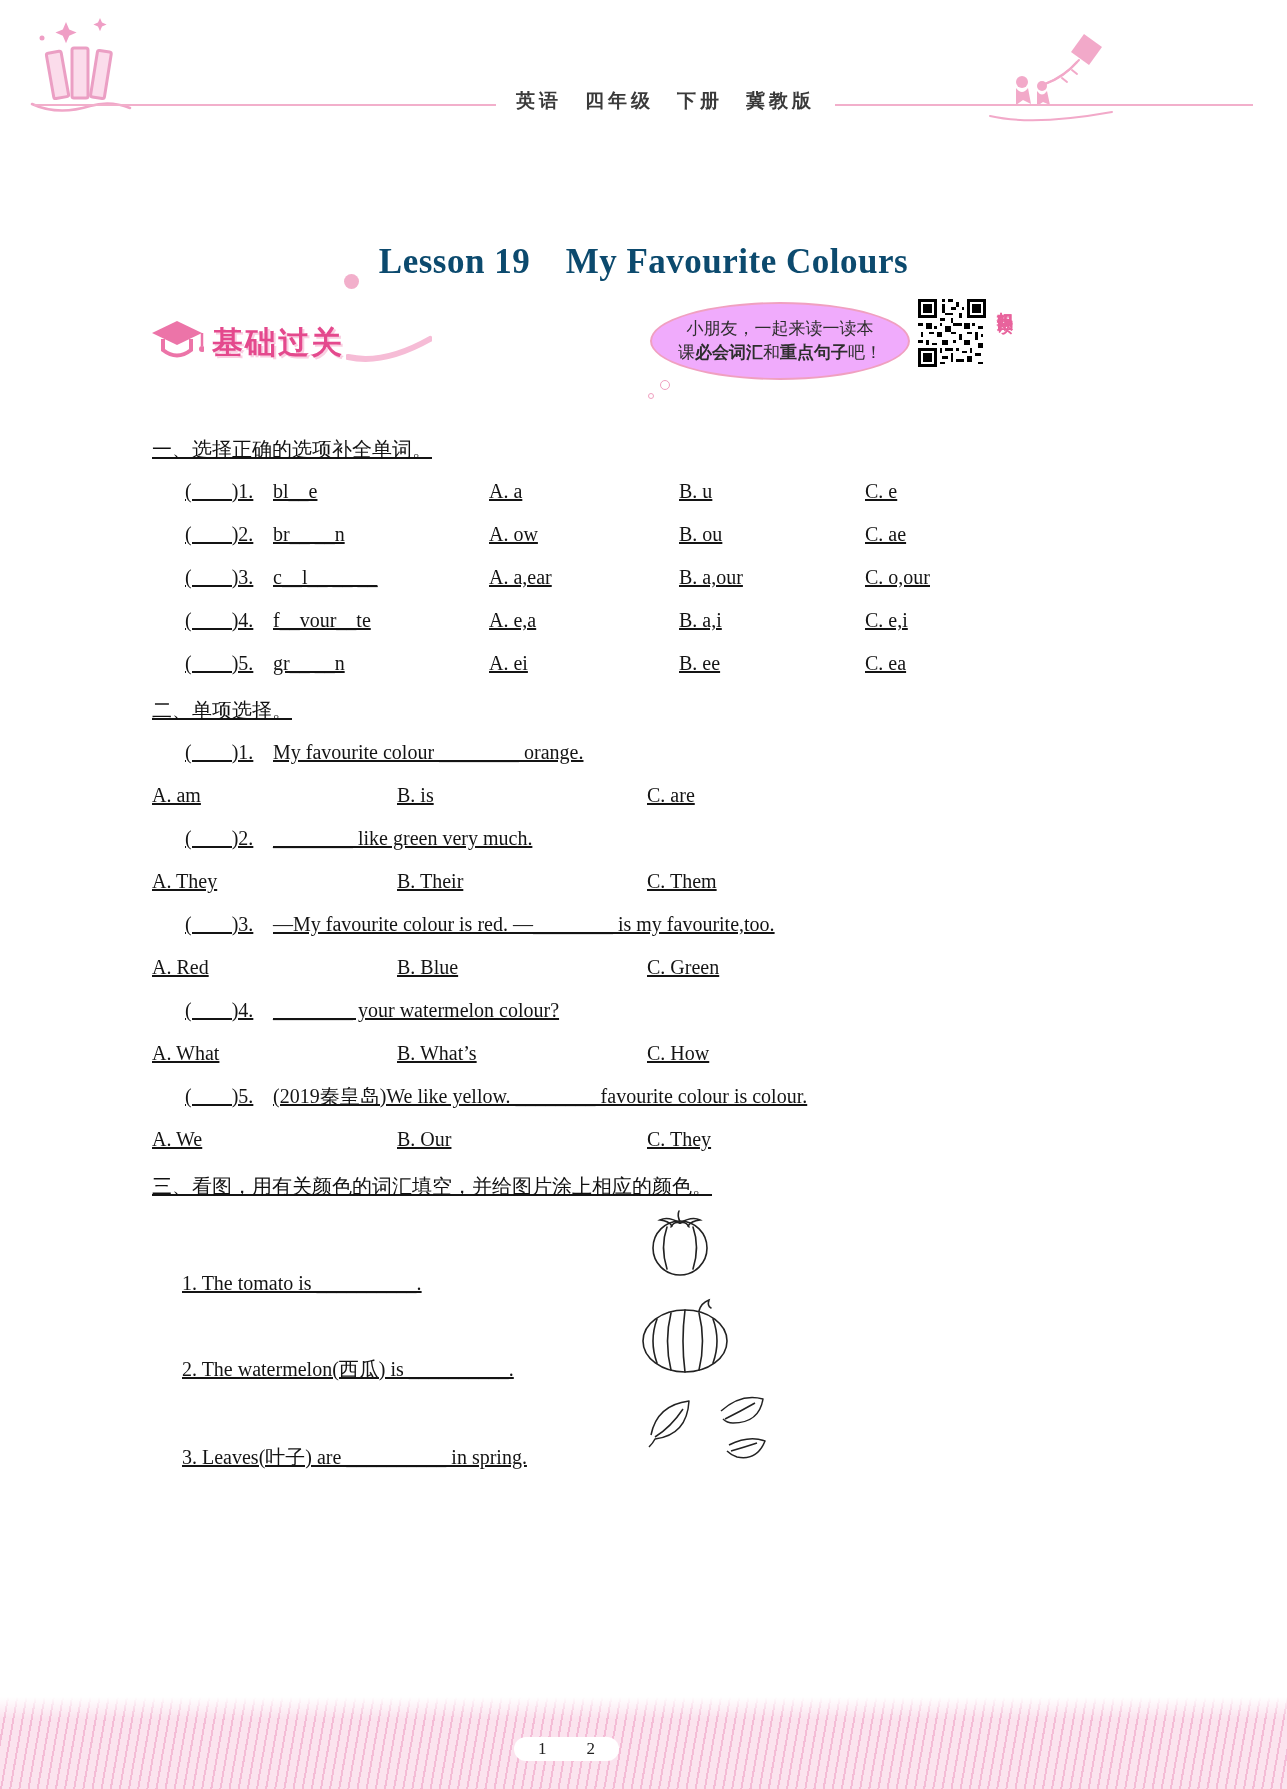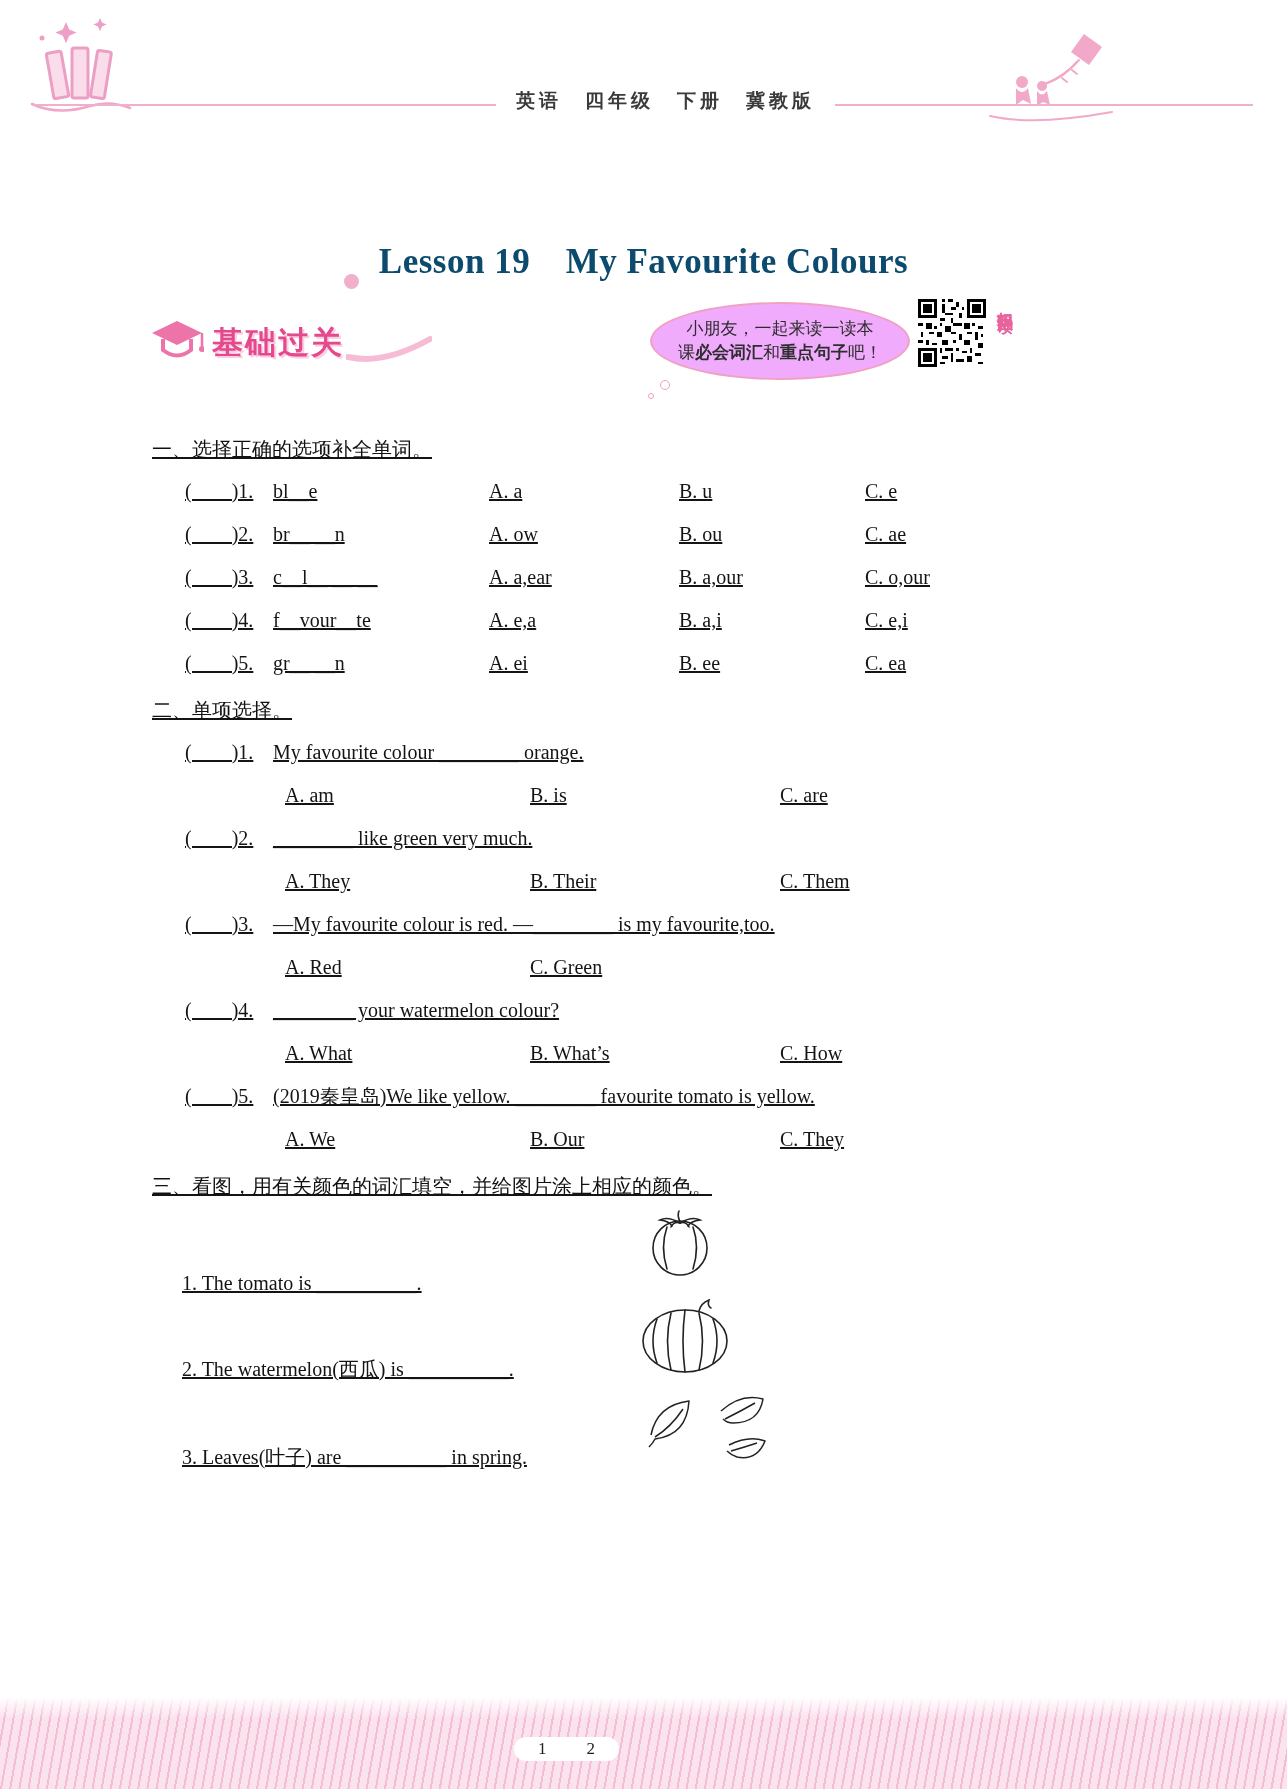--- a/index.html
+++ b/index.html
@@ -37,21 +37,21 @@
   .qr-box{position:absolute;left:918px;top:299px;width:68px;height:68px;}
   .scan-label{position:absolute;left:994px;top:299px;height:72px;writing-mode:vertical-rl;text-orientation:upright;
               font-family:"Liberation Sans","DejaVu Sans",sans-serif;font-size:16px;font-weight:bold;color:#e8639c;letter-spacing:2px;}
 
   
   .content{position:absolute;left:152px;top:428px;width:995px;font-size:20px;text-decoration:underline;}
   .sec-heading{line-height:42px;font-weight:500;color:#111;}
   .row{display:grid;line-height:43px;margin-left:33px;}
   .q1{grid-template-columns:88px 216px 190px 186px auto;}
   .q2stem{grid-template-columns:88px auto;}
-  .q2opts{display:grid;grid-template-columns:245px 250px auto;line-height:43px;margin-left:133px;}
+  .q2opts{display:grid;grid-template-columns:245px 250px auto;line-height:43px;}
   .cell{white-space:nowrap;}
   .gap{height:4px;}
 
   .pic-item{position:relative;margin-left:30px;min-height:88px;display:flex;align-items:flex-end;}
   .pic-text{white-space:nowrap;}
   .pic-art{position:absolute;left:455px;top:0;}
 
   
   .footer-band{position:absolute;left:0;right:0;bottom:0;height:92px;
                background:repeating-linear-gradient(100deg,#fbe3ee 0 7px,#f4bcd6 7px 9px);}
@@ -268,38 +268,39 @@
         <span class="cell">C. Them</span>
       </div>
     </div>
     <div>
       <div class="row q2stem">
         <span class="cell">(　　)3.</span>
         <span class="cell">—My favourite colour is red. —________ is my favourite,too.</span>
       </div>
       <div class="q2opts">
         <span class="cell">A. Red</span>
+        <span class="cell">B. Blue</span>
         <span class="cell">C. Green</span>
       </div>
     </div>
     <div>
       <div class="row q2stem">
         <span class="cell">(　　)4.</span>
         <span class="cell">________ your watermelon colour?</span>
       </div>
       <div class="q2opts">
         <span class="cell">A. What</span>
         <span class="cell">B. What’s</span>
         <span class="cell">C. How</span>
       </div>
     </div>
     <div>
       <div class="row q2stem">
         <span class="cell">(　　)5.</span>
-        <span class="cell">(2019秦皇岛)We like yellow. ________ favourite tomato is yellow.</span>
+        <span class="cell">(2019秦皇岛)We like yellow. ________ favourite colour is colour.</span>
       </div>
       <div class="q2opts">
         <span class="cell">A. We</span>
         <span class="cell">B. Our</span>
         <span class="cell">C. They</span>
       </div>
     </div>
 
     <div class="gap"></div>
 

